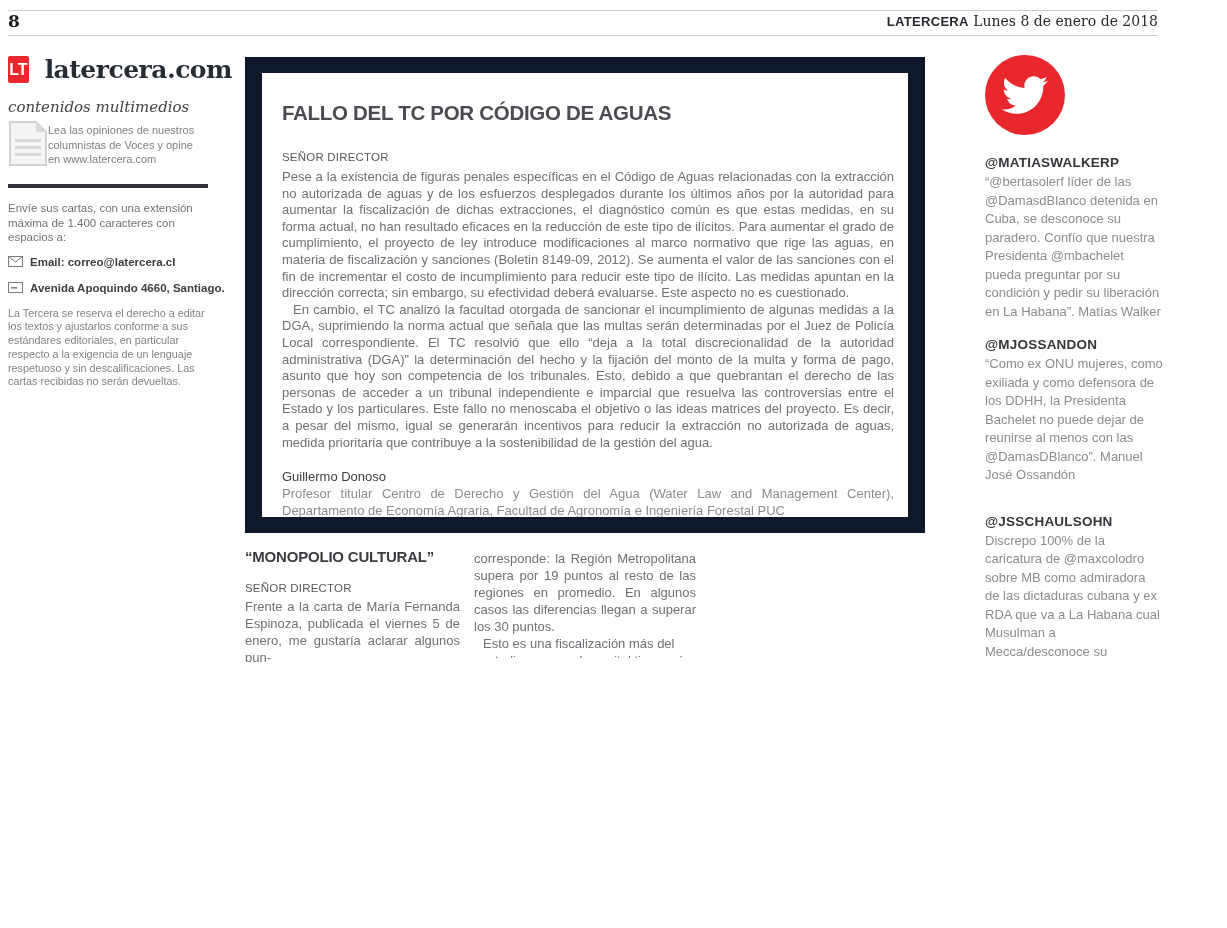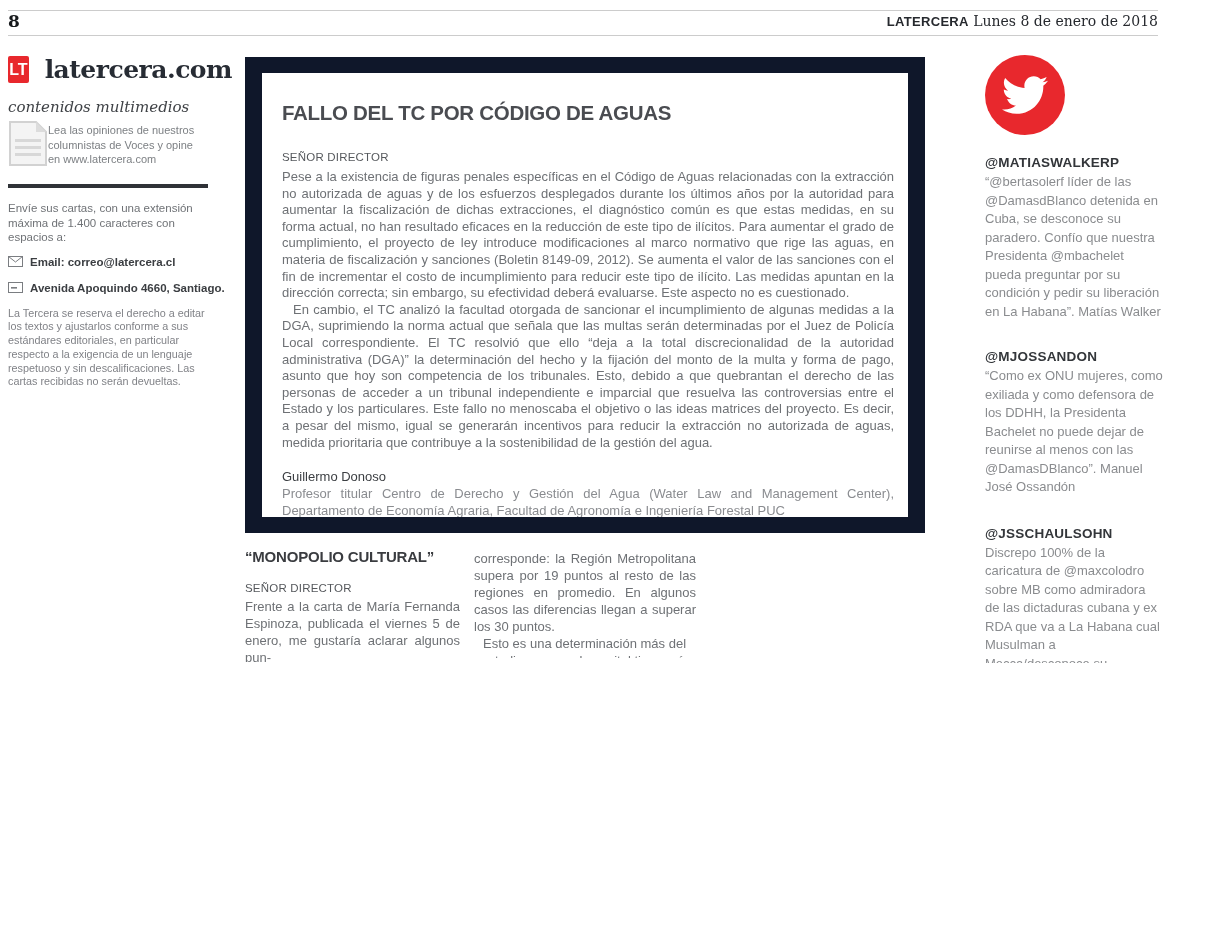--- a/index.html
+++ b/index.html
@@ -55,21 +55,21 @@
   .l-author{font-size:13px;font-weight:bold;color:#3b3e42;margin-top:20px;}
   .l-affil{font-size:13px;color:#8a8c90;margin-top:2px;}
   
   .tweets{position:absolute;left:985px;top:55px;width:178px;height:608px;overflow:hidden;}
   .tw-circle{width:80px;height:80px;border-radius:50%;background:#e8282d;
              display:flex;align-items:center;justify-content:center;}
   .tw-circle svg{width:46px;height:46px;fill:#fff;}
   .tw-handle{font-size:13.5px;font-weight:bold;color:#33363a;letter-spacing:.2px;}
   .tw-text{font-size:13px;line-height:18.5px;color:#8a8c8f;margin-top:3px;}
   .tw-block1{margin-top:20px;}
-  .tw-block2{margin-top:28px;}
+  .tw-block2{margin-top:16px;}
   .tw-block3{margin-top:29px;}
 </style>
 </head>
 <body>
 
 <div class="page">
 
   <div class="hrule" style="top:10px;"></div>
   <div class="page-num">8</div>
   <div class="masthead">
@@ -132,21 +132,21 @@
 
   <div class="letters">
     <div class="lcol c1">
       <div class="l-title">“MONOPOLIO CULTURAL”</div>
       <div class="l-salutation">SEÑOR DIRECTOR</div>
       <p class="l-body">Frente a la carta de María Fernanda Espinoza, publicada el viernes 5 de enero, me gustaría aclarar algunos pun-</p>
 
     </div>
     <div class="lcol c2">
       <p class="l-body first">corresponde: la Región Metropolitana supera por 19 puntos al resto de las regiones en promedio. En algunos casos las diferencias llegan a superar los 30 puntos.</p>
-      <p class="l-body indent">Esto es una determinación más del</p>
+      <p class="l-body indent">Esto es una fiscalización más del</p>
       <div class="clip">
         <p class="l-body" style="margin:0">centralismo, pues la capital tiene más</p>
       </div>
     </div>
   </div>
 
   <div class="tweets">
     <div class="tw-circle">
       <svg viewBox="0 0 24 24">
         <path d="M23.954 4.569c-.885.389-1.83.654-2.825.775 1.014-.611 1.794-1.574 2.163-2.723-.951.555-2.005.959-3.127 1.184-.896-.959-2.173-1.559-3.591-1.559-2.717 0-4.92 2.203-4.92 4.917 0 .39.045.765.127 1.124C7.691 8.094 4.066 6.13 1.64 3.161c-.427.722-.666 1.561-.666 2.475 0 1.71.87 3.213 2.188 4.096-.807-.026-1.566-.248-2.228-.616v.061c0 2.385 1.693 4.374 3.946 4.827-.413.111-.849.171-1.296.171-.314 0-.615-.03-.916-.086.631 1.953 2.445 3.377 4.604 3.417-1.68 1.319-3.809 2.105-6.102 2.105-.39 0-.779-.023-1.17-.067 2.189 1.394 4.768 2.209 7.557 2.209 9.054 0 13.999-7.496 13.999-13.986 0-.209 0-.42-.015-.63.961-.689 1.8-1.56 2.46-2.548l-.047-.02z"></path>

